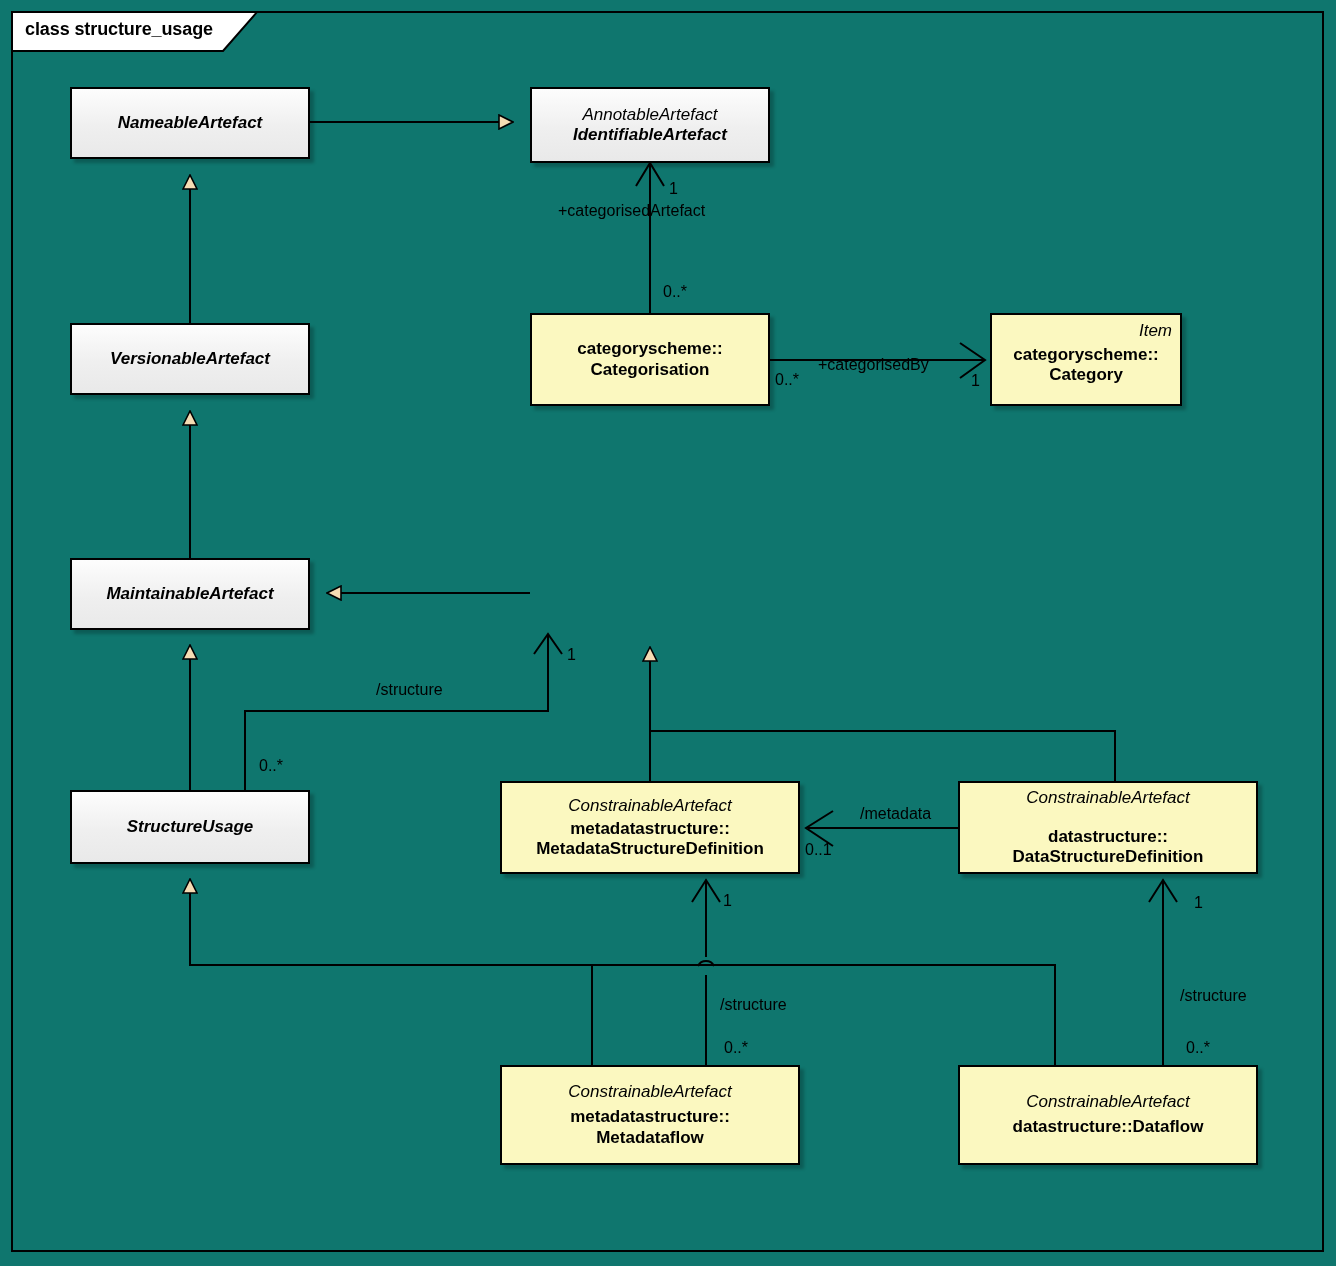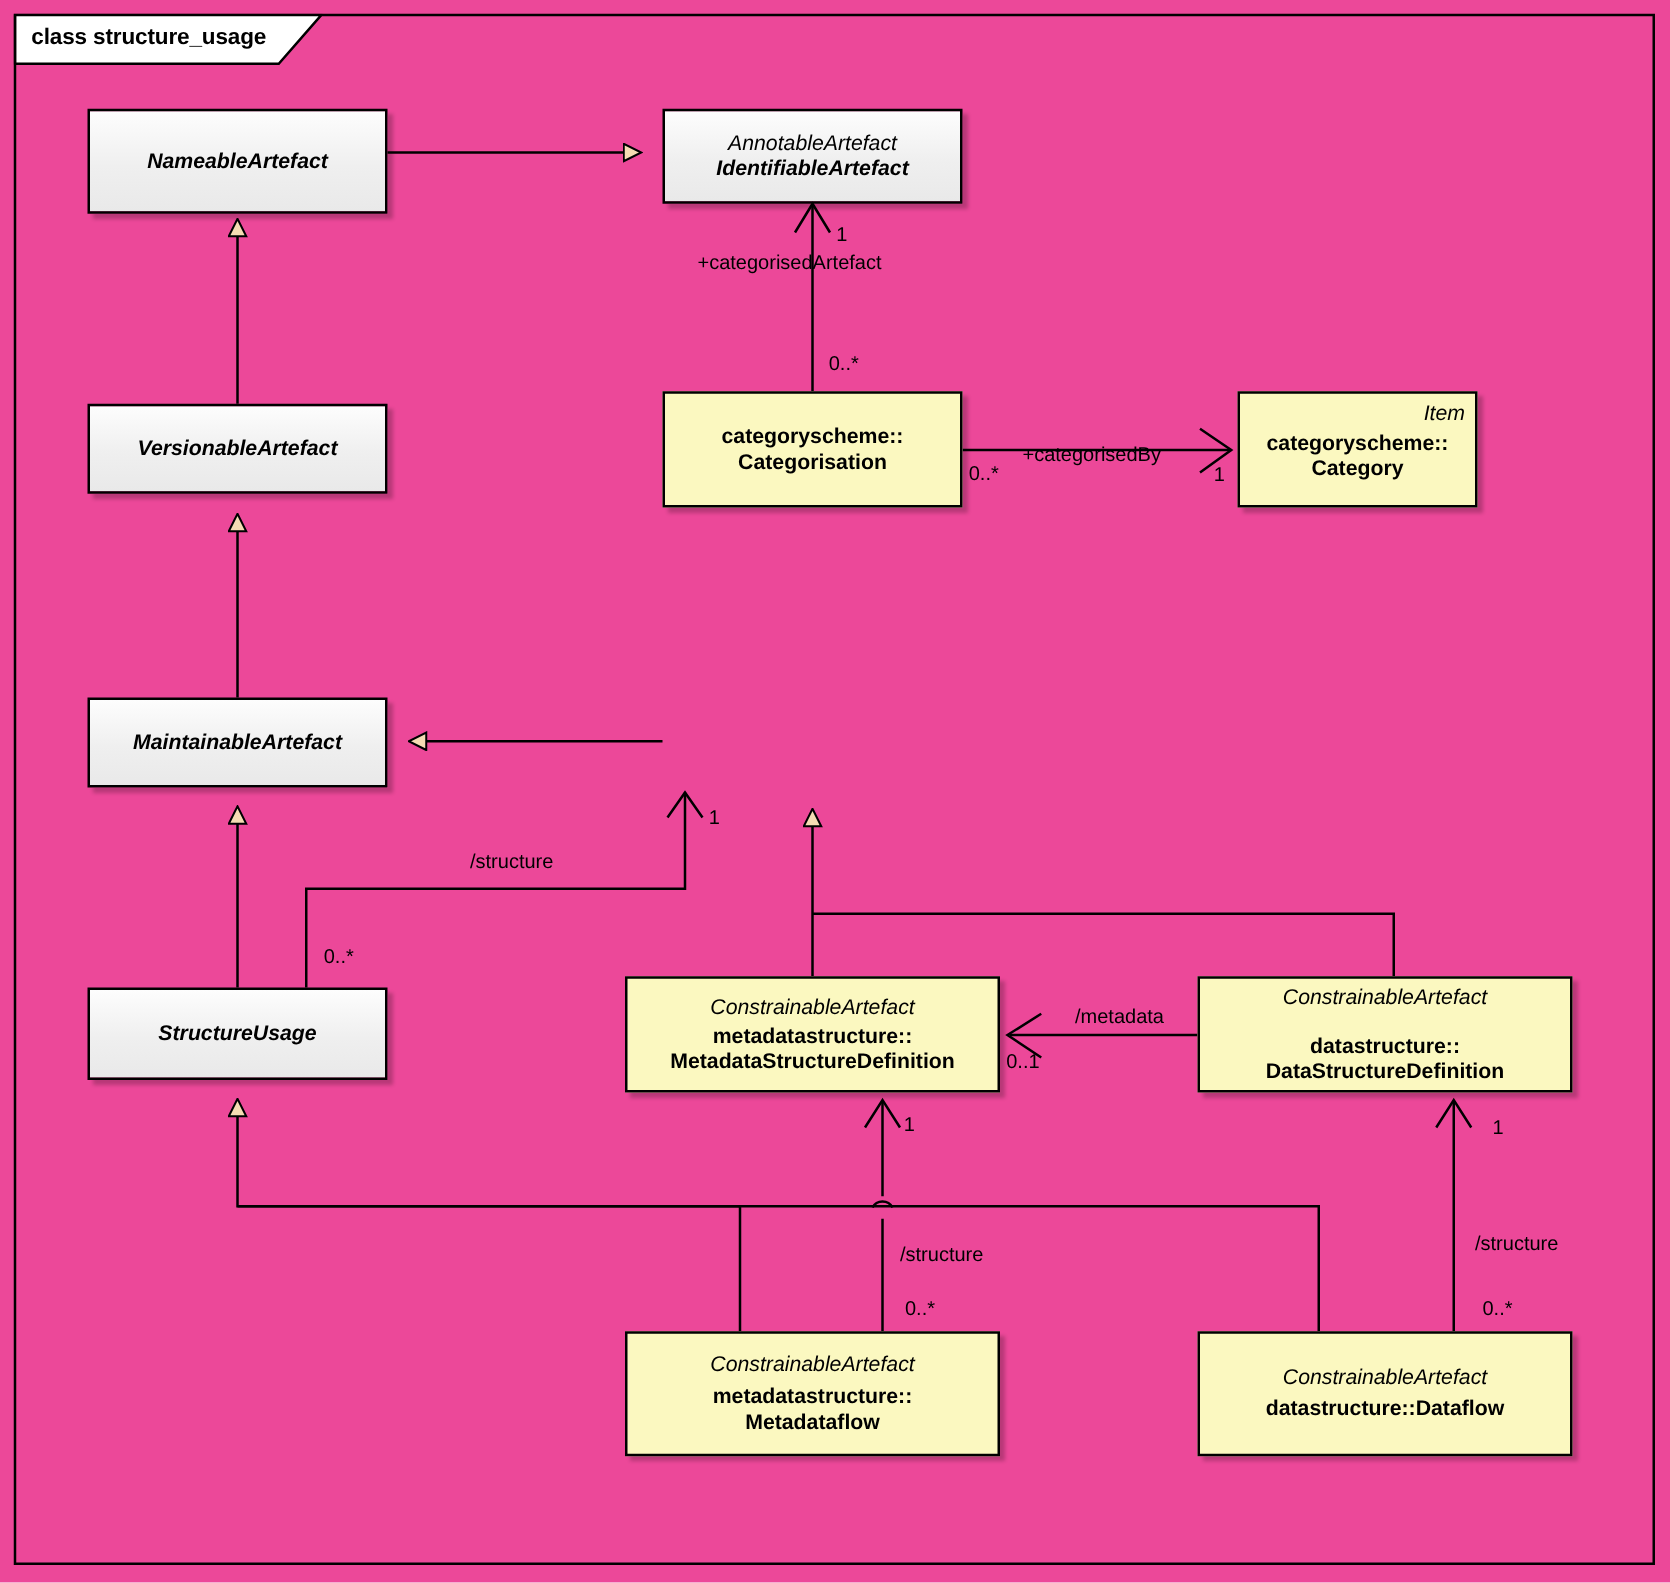--- a/index.html
+++ b/index.html
@@ -7,21 +7,21 @@
     padding: 0;
     background: #ffffff;
   }
   body {
     font-family: "Liberation Sans", sans-serif;
   }
   #stage {
     position: relative;
     width: 1336px;
     height: 1266px;
-    background: #ec4899;
+    background: #0f766e;
     overflow: hidden;
   }
   
   .frame-body {
     position: absolute;
     left: 11px;
     top: 11px;
     width: 1313px;
     height: 1241px;
     border: 2px solid #000000;
@@ -193,21 +193,21 @@
 
   <div class="frame-body"></div>
   <div class="frame-tab">
     <svg width="247" height="41" viewBox="0 0 247 41" xmlns="http://www.w3.org/2000/svg">
       <path d="M1,1 L246,1 L212,40 L1,40 Z" fill="#ffffff" stroke="#000000" stroke-width="2"></path>
       <path d="M1,1 L1,40" stroke="#000000" stroke-width="2"></path>
     </svg>
     <div class="frame-tab-label">class structure_usage</div>
   </div>
 
-  <div class="cls gray" style="left:70px; top:87px; width:240px; height:84px;align-items:center;">
+  <div class="cls gray" style="left:70px; top:87px; width:240px; height:72px;align-items:center;">
     <div class="nm abs">NameableArtefact</div>
   </div>
 
   <div class="cls gray" style="left:530px; top:87px; width:240px; height:76px;">
     <div class="stereo">AnnotableArtefact</div>
     <div class="nm abs">IdentifiableArtefact</div>
   </div>
 
   <div class="cls gray" style="left:70px; top:323px; width:240px; height:72px;text-align:center;">
     <div class="nm abs">VersionableArtefact</div>

